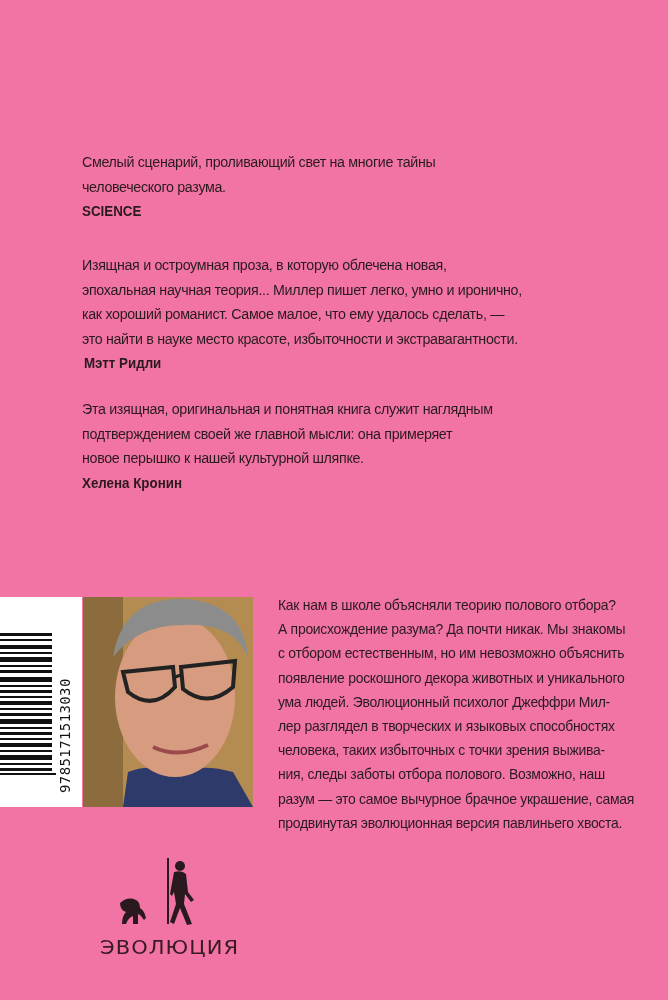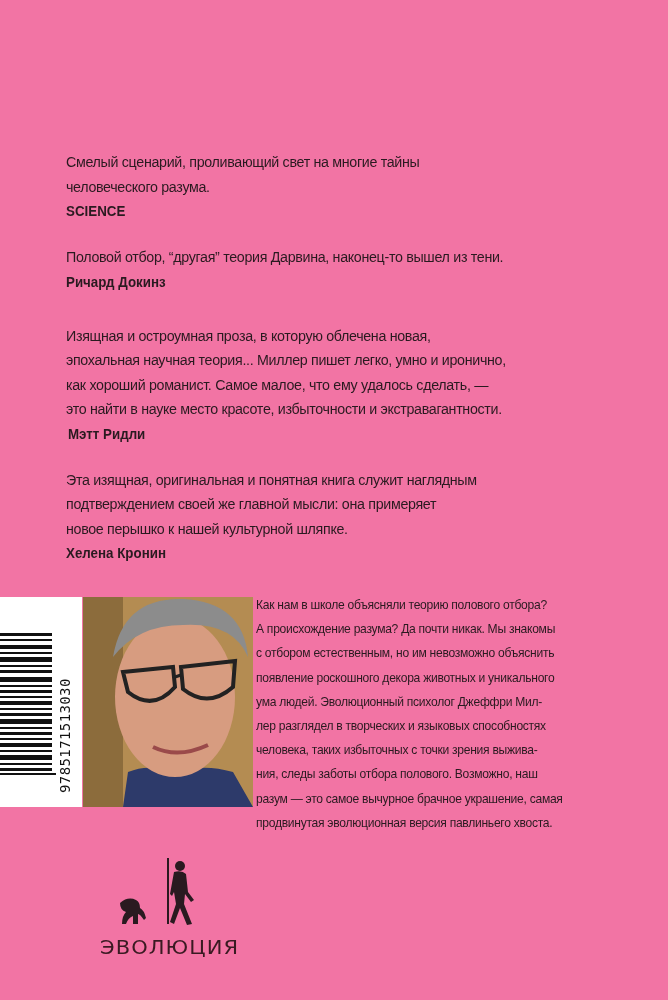--- a/index.html
+++ b/index.html
@@ -3,21 +3,21 @@
 <meta charset="utf-8">
 <style>
   html, body { margin: 0; padding: 0; }
   body {
     width: 668px; height: 1000px; overflow: hidden;
     background: #f274a4;
     font-family: "Liberation Sans", sans-serif;
     color: #2a1a20;
     position: relative;
   }
-  .quotes { position: absolute; left: 66px; top: 150px; width: 520px; }
+  .quotes { position: absolute; left: 82px; top: 150px; width: 520px; }
   .quote { margin-bottom: 22px; }
   .quote p {
     margin: 0; font-size: 15.5px; line-height: 24.5px;
     letter-spacing: -0.35px; font-stretch: condensed;
     transform: scaleX(0.92); transform-origin: left;
     white-space: nowrap;
   }
   .quote .author {
     font-weight: bold; font-size: 14.5px; line-height: 24px;
     transform: scaleX(0.92); transform-origin: left; white-space: nowrap;
@@ -30,44 +30,40 @@
     position: absolute; left: 0; top: 597px; width: 82px; height: 210px;
     background: #fff;
   }
   .barcode svg { position: absolute; left: 0; top: 0; }
   .photo {
     position: absolute; left: 83px; top: 597px; width: 170px; height: 210px;
     background: linear-gradient(90deg, #8a6a3a 0%, #b08a4e 30%, #c9a060 60%, #9a7844 100%);
     overflow: hidden;
   }
   .blurb {
-    position: absolute; left: 256px; top: 593px; width: 340px;
-    font-size: 13px; line-height: 24.2px; text-align: justify;
+    position: absolute; left: 278px; top: 593px; width: 340px;
+    font-size: 15px; line-height: 24.2px; text-align: justify;
     letter-spacing: -0.3px;
   }
   .blurb .ln { display: block; white-space: nowrap; transform: scaleX(0.93); transform-origin: left; }
   .logo { position: absolute; left: 100px; top: 858px; width: 130px; height: 110px; }
   .logo-text {
     position: absolute; left: 100px; top: 935px; font-size: 20px;
     letter-spacing: 1px; color: #3a1a22; font-family: "DejaVu Sans", sans-serif;
     transform: scaleX(1.05); transform-origin: left;
   }
 </style>
 </head>
 <body>
 
 <div class="quotes">
   <div class="quote q1">
     <p>Смелый сценарий, проливающий свет на многие тайны</p>
     <p>человеческого разума.</p>
     <div class="author">SCIENCE</div>
-  </div>
-  <div class="quote q2">
-    <p>Половой отбор, “другая” теория Дарвина, наконец-то вышел из тени.</p>
-    <div class="author">Ричард Докинз</div>
   </div>
   <div class="quote q3">
     <p>Изящная и остроумная проза, в которую облечена новая,</p>
     <p>эпохальная научная теория... Миллер пишет легко, умно и иронично,</p>
     <p>как хороший романист. Самое малое, что ему удалось сделать, —</p>
     <p>это найти в науке место красоте, избыточности и экстравагантности.</p>
     <div class="author" style="margin-left:2px">Мэтт Ридли</div>
   </div>
   <div class="quote q4">
     <p>Эта изящная, оригинальная и понятная книга служит наглядным</p>

